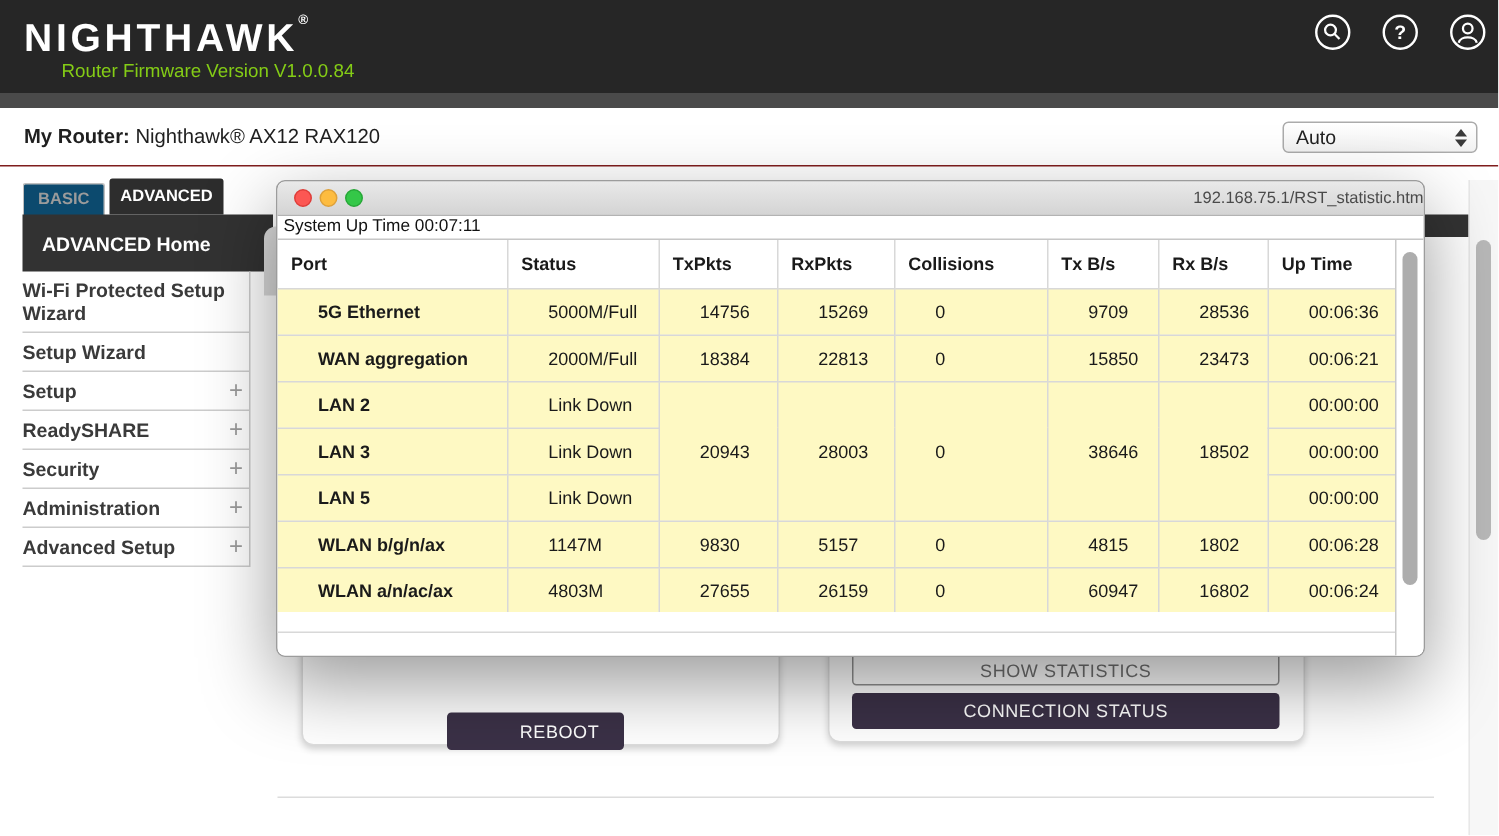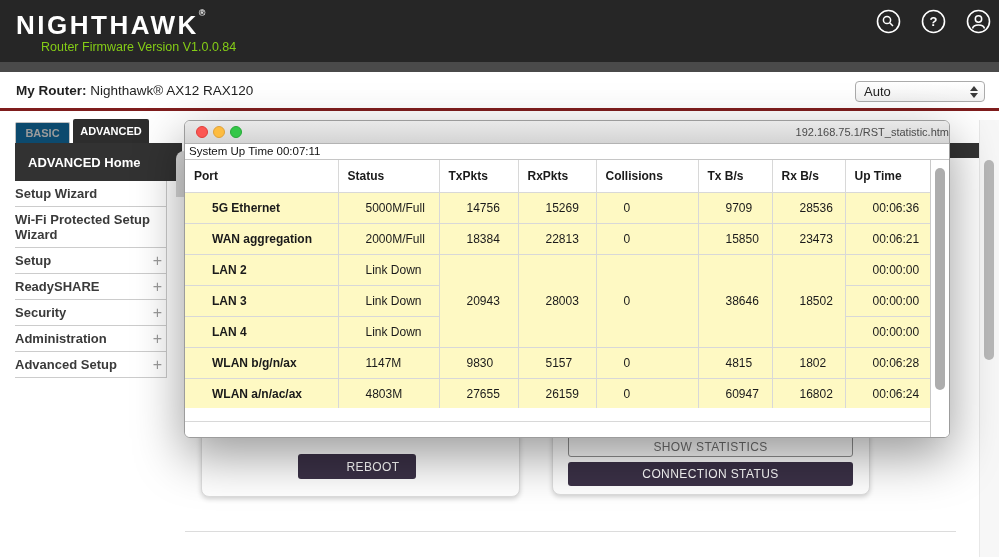--- a/index.html
+++ b/index.html
@@ -11,21 +11,21 @@
   .logo { position:absolute; left:16px; top:8px; color:#fff; font-size:26px; font-weight:700;
           letter-spacing:2.5px; }
   .logo sup { font-size:9px; letter-spacing:0; vertical-align:18px; }
   .firmware { position:absolute; left:17px; top:40px; color:#84cc16; font-size:12.5px;margin-left:24px; }
   .hdr-icons { position:absolute; right:8px; top:9px; display:flex; gap:20px; }
   .hdr-icons .icn { width:25px; height:25px; cursor:pointer; }
   .sub-strip { position:absolute; left:0; top:62px; width:999px; height:10px; background:#4a4a4a; }
 
   
   .router-bar { position:absolute; left:0; top:72px; width:999px; height:39px; background:#fff;
-                border-bottom:3px solid #7f1d1d; }
+                border-bottom:1px solid #7f1d1d; }
   .router-txt { position:absolute; left:16px; top:11px; font-size:13.5px; color:#1f1f1f; }
   .router-txt b { font-weight:700; }
   .lang-select { position:absolute; right:14px; top:9px; width:130px; height:21px;
                  border:1px solid #ababab; border-radius:4px;
                  background:linear-gradient(#ffffff,#f1f1f1);
                  font-size:13px; color:#222; display:flex; align-items:center; cursor:pointer; }
   .lang-select .val { padding-left:8px; flex:1; }
   .lang-select .arrows { width:16px; display:flex; flex-direction:column; align-items:center; gap:2px; padding-right:4px;}
   .lang-select .arrows i { width:0; height:0; border-left:4px solid transparent; border-right:4px solid transparent; }
   .arrow-up { border-bottom:5px solid #3a3a3a; }
@@ -51,21 +51,21 @@
   
   .bg-dark-strip { position:absolute; left:188px; top:143px; width:801px; height:15px; background:#333; }
   .bg-panel-corner { position:absolute; left:176px; top:151px; width:22px; height:46px;
                      background:#d9d9d9; border-top-left-radius:8px; }
   .card { position:absolute; background:#fff; border:1px solid #ddd; border-radius:8px;
           box-shadow:0 2px 5px rgba(0,0,0,.18); }
   .card-left  { left:201px; top:310px; width:319px; height:187px; }
   .card-right { left:552px; top:312px; width:318px; height:183px; }
   .btn-dark { position:absolute; background:#3b3147; color:#fff; border:none; border-radius:3px;
               font-size:12px; letter-spacing:.4px; font-family:inherit; cursor:pointer; }
-  .btn-reboot { left:298px; top:454px; width:118px; height:25px;padding-left:32px; }
+  .btn-reboot { left:298px; top:475px; width:118px; height:25px;padding-left:32px; }
   .btn-connection { left:568px; top:462px; width:285px; height:24px; }
   .btn-outline { position:absolute; left:568px; top:420px; width:285px; height:37px;
                  background:#fbfbfb; border:1px solid #8f8f8f; border-radius:3px; color:#6f6f6f;
                  font-size:12px; letter-spacing:.4px; font-family:inherit; cursor:pointer; padding-top:16px;}
   .page-divider { position:absolute; left:185px; top:531px; width:771px; height:1px; background:#dcdcdc; }
   .page-scroll-track { position:absolute; left:979px; top:120px; width:20px; height:437px;
                        background:#f7f7f7; border-left:1px solid #e8e8e8; }
   .page-scroll-thumb { position:absolute; left:984px; top:160px; width:10px; height:200px;
                        background:#b8b8b8; border-radius:6px; cursor:grab; }
 
@@ -137,24 +137,24 @@
           <i class="arrow-down"></i>
         </span>
     </div>
   </div>
 
   <div class="tab tab-basic">BASIC</div>
   <div class="tab tab-advanced">ADVANCED</div>
   <div class="adv-home">ADVANCED Home</div>
   <div class="side-menu" id="side-menu">
       <div class="side-item">
+        <span>Wi-Fi Protected Setup Wizard</span>
+      </div>
+      <div class="side-item">
         <span>Setup Wizard</span>
-      </div>
-      <div class="side-item">
-        <span>Wi-Fi Protected Setup Wizard</span>
       </div>
       <div class="side-item">
         <span>Setup</span>
         <span class="plus">+</span>
       </div>
       <div class="side-item">
         <span>ReadySHARE</span>
         <span class="plus">+</span>
       </div>
       <div class="side-item">
@@ -246,21 +246,21 @@
                 <td rowspan="3">38646</td>
                 <td rowspan="3">18502</td>
                 <td>00:00:00</td>
               </tr>
               <tr>
                 <td class="port">LAN 3</td>
                 <td>Link Down</td>
                 <td>00:00:00</td>
               </tr>
               <tr>
-                <td class="port">LAN 4</td>
+                <td class="port">LAN 5</td>
                 <td>Link Down</td>
                 <td>00:00:00</td>
               </tr>
               <tr>
                 <td class="port">WLAN b/g/n/ax</td>
                 <td>1147M</td>
                 <td>9830</td>
                 <td>5157</td>
                 <td>0</td>
                 <td>4815</td>

